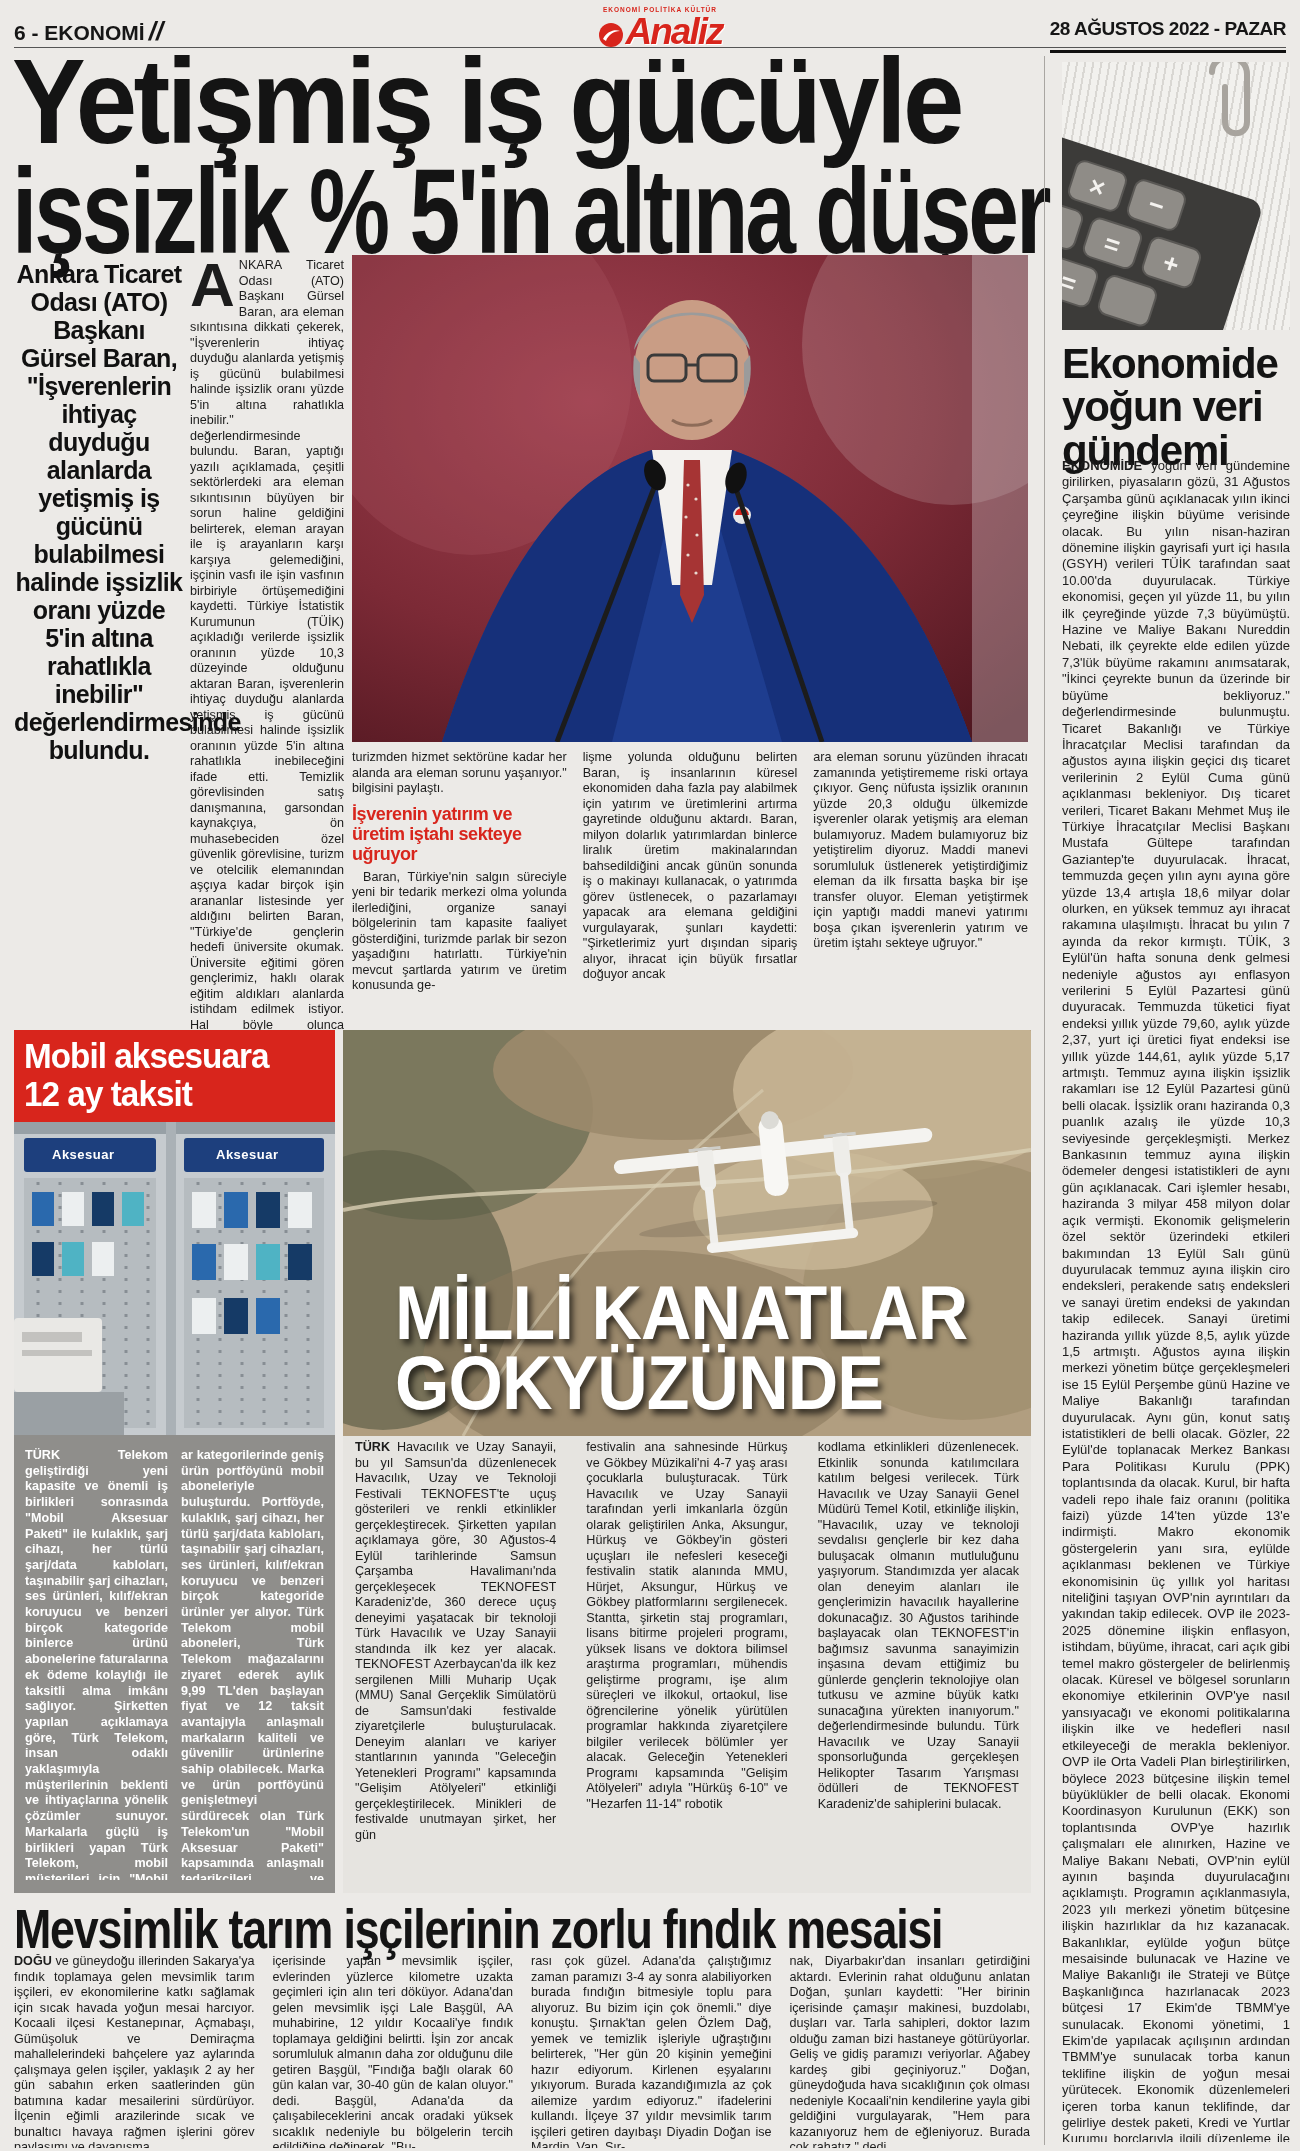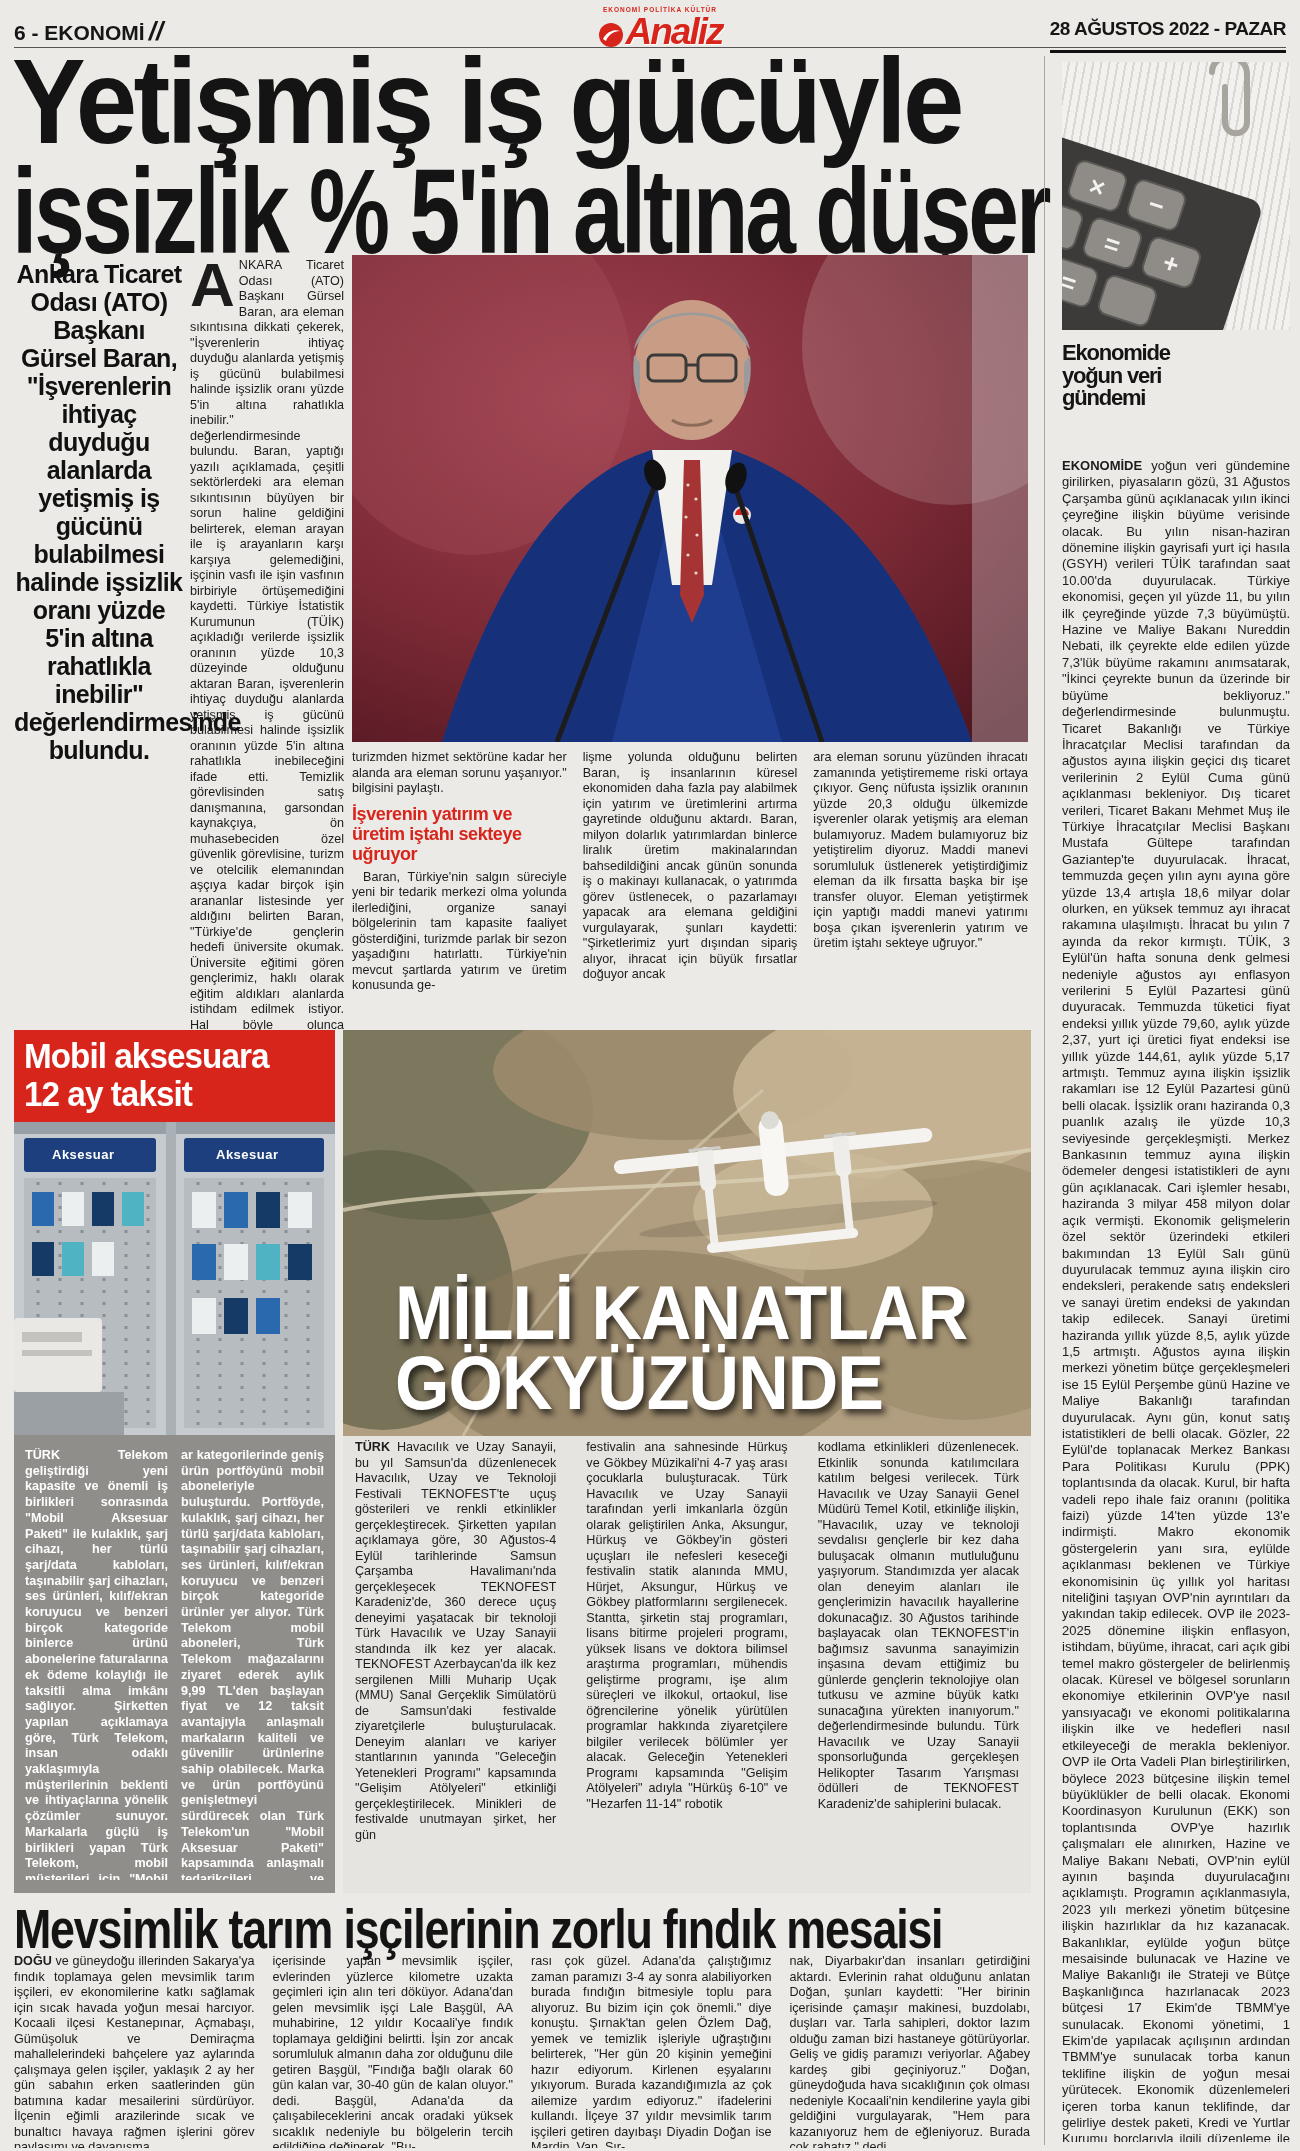--- a/index.html
+++ b/index.html
@@ -38,21 +38,21 @@
   .lead-photo { left:352px; top:255px; width:676px; height:487px; overflow:hidden; background:#6b1f2a; }
   .below-row { left:352px; top:750px; width:676px; height:277px; display:flex; gap:16px; }
   .below-row .col { flex:1; overflow:hidden; }
   .subhead { color:#d8251c; font-size:18px; font-weight:700; line-height:1.12; margin:7px 0 6px 0; text-align:left; letter-spacing:-0.4px; }
   .indent { text-indent:11px; }
 
   
   .v-divider { left:1044px; top:56px; width:1px; height:2089px; background:#a9a6a2; }
   .side-photo { left:1062px; top:62px; width:228px; height:268px; overflow:hidden; background:repeating-linear-gradient(100deg,#f2f1ee 0 6px,#d9d7d3 6px 8px); }
   .side-photo svg { position:absolute; left:0; top:0; }
-  .side-title { left:1062px; top:342px; width:228px; font-size:22px; font-weight:700; line-height:1.03; letter-spacing:-1.2px; color:#141414; }
+  .side-title { left:1062px; top:342px; width:228px; font-size:42px; font-weight:700; line-height:1.03; letter-spacing:-1.2px; color:#141414; }
   .side-body { left:1062px; top:458px; width:228px; height:1684px; overflow:hidden; font-size:13px; line-height:16.4px; text-align:justify; color:#1c1c1c; }
   .leadword { font-weight:700; }
 
   
   .mobil-title { left:14px; top:1030px; width:321px; height:92px; background:#d8251c; color:#fff; padding:7px 0 0 10px; }
   .mobil-title .t { font-weight:800; font-size:35px; line-height:1.08; letter-spacing:-1px; white-space:nowrap; transform:scaleX(0.95); transform-origin:0 0; }
   .store-photo { left:14px; top:1122px; width:321px; height:391px; overflow:hidden; background:#c9ced2; }
   .store-sign { position:absolute; color:#fff; font-size:13px; font-weight:700; letter-spacing:0.5px; }
   .mobil-gray { left:14px; top:1435px; width:321px; height:458px; background:#8f8e8b; color:#fff; padding:13px 11px; display:flex; gap:13px; }
   .mobil-gray .col { flex:1; overflow:hidden; font-size:12.6px; line-height:15.7px; text-align:justify; font-weight:700; }

